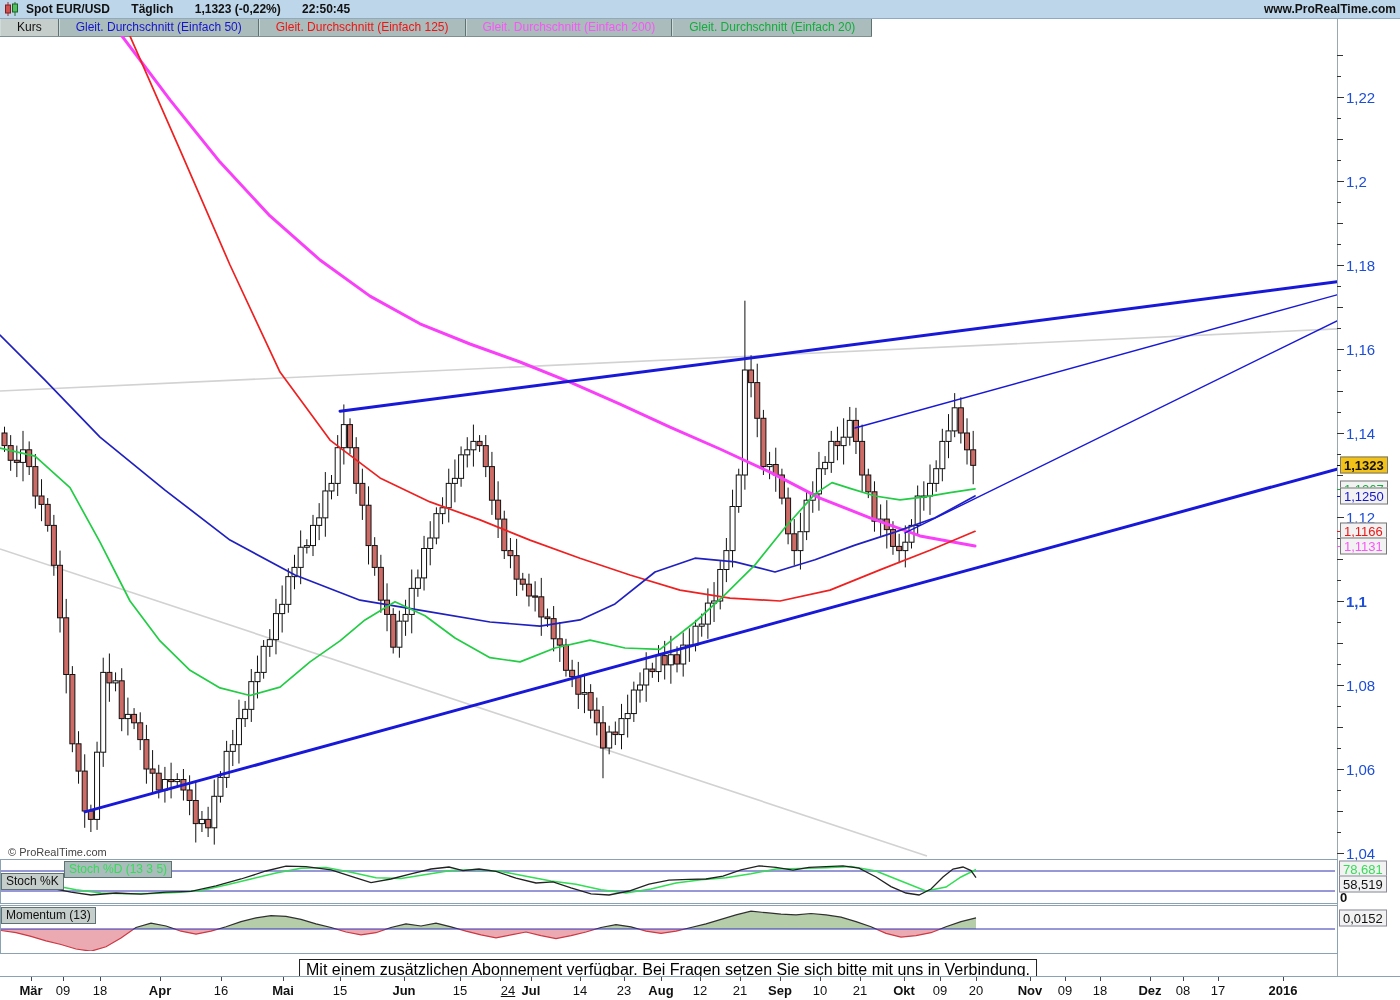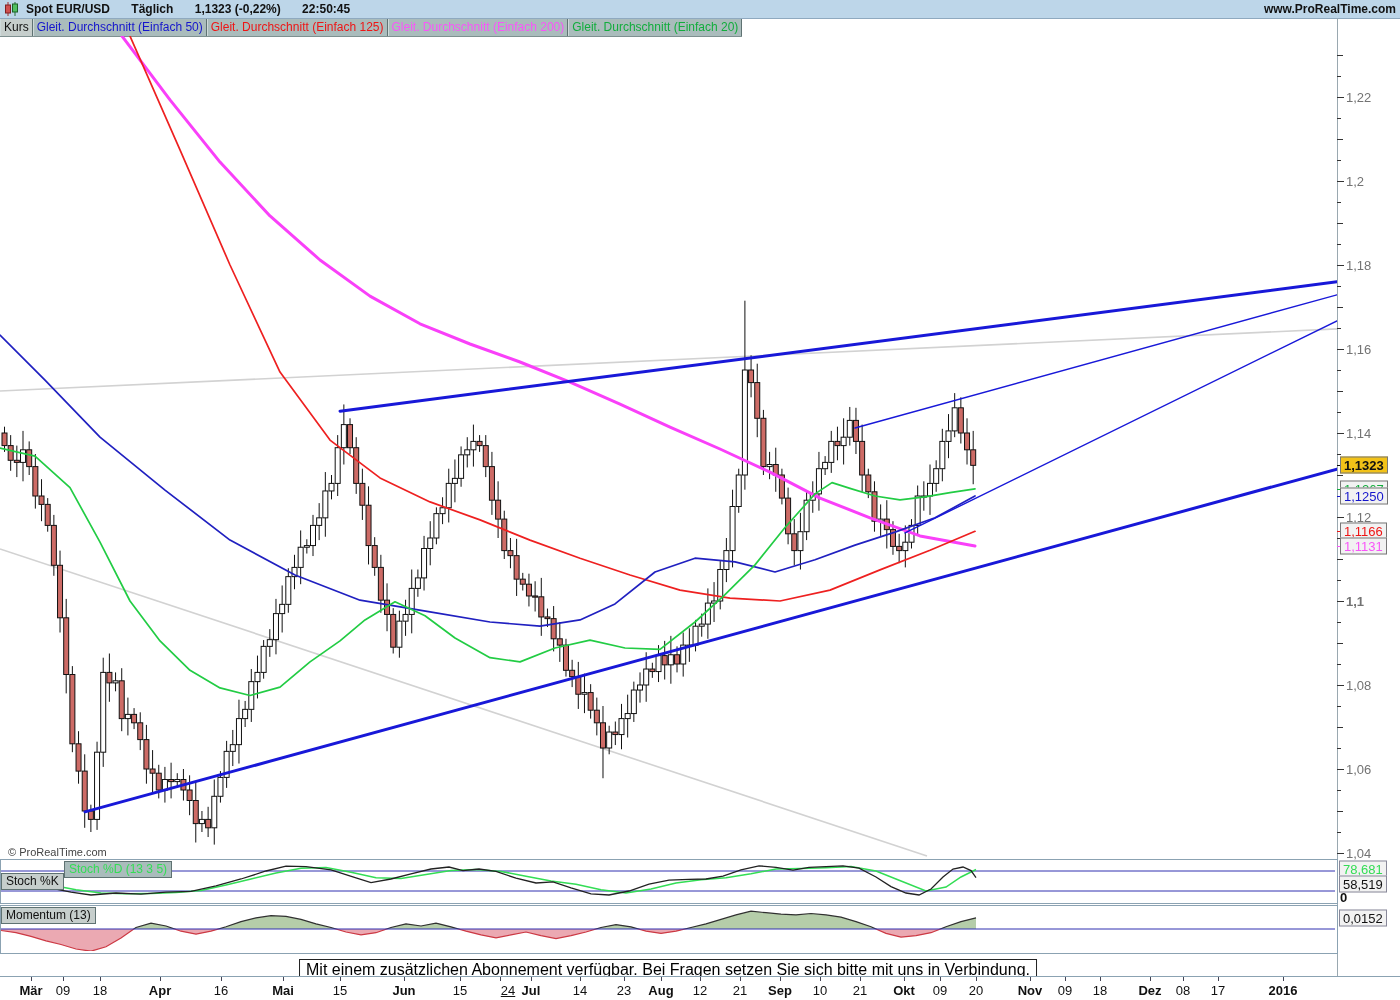--- a/index.html
+++ b/index.html
@@ -6,26 +6,26 @@
   #app{position:relative;width:1400px;height:1000px;font-family:"Liberation Sans",sans-serif;overflow:hidden;background:#fff;}
   .abs{position:absolute;}
   
   #topbar{left:0;top:0;width:1400px;height:18px;background:#bdd6e9;border-bottom:1px solid #8fa9bf;font-size:12px;font-weight:bold;color:#111;line-height:18px;white-space:nowrap;}
   #topbar .seg{margin-right:18px;}
   #site{position:absolute;right:4px;top:0;font-weight:bold;}
   #cicon{position:absolute;left:4px;top:2px;}
   #titlewrap{position:absolute;left:26px;top:0;}
   
   #legend{left:0;top:19px;height:17px;background:#aabcbc;border-bottom:1px solid #7e9090;display:flex;font-size:12px;line-height:16px;}
-  .lgbox{padding:0 3px;border-right:1px solid #5f7272;border-left:1px solid #cfdada;white-space:nowrap;}
+  .lgbox{padding:0 16px;border-right:1px solid #5f7272;border-left:1px solid #cfdada;white-space:nowrap;}
   .kurs{background:#c6cecc;color:#111;}
   
   .panelborder{border:1px solid #8ba2b2;background:#fff;}
   .vline{width:1px;background:#9aa8b0;}
-  .ylab{position:absolute;font-size:13px;color:#737373;transform:translateY(-50%);}
+  .ylab{position:absolute;font-size:15px;color:#1d4ed8;transform:translateY(-50%);}
   .tagbox{position:absolute;font-size:13px;border:1px solid #777;background:#f0f0f0;padding:0 3px;line-height:15px;transform:translateY(-50%);}
   .valbox{position:absolute;font-size:13px;border:1px solid #889;background:#f2f2f2;padding:0 3px;line-height:15px;transform:translateY(-50%);}
   .xlab{position:absolute;font-size:13px;color:#111;transform:translateX(-50%);top:6px;}
   .indlabel{position:absolute;font-size:12px;line-height:15px;background:#c6cecc;border:1px solid #5f7272;padding:0 4px;color:#111;white-space:nowrap;}
   .indlabel2{position:absolute;font-size:12px;line-height:15px;background:#aabcbc;border:1px solid #5f7272;padding:0 4px;white-space:nowrap;}
   #footnote{position:absolute;font-size:16px;border:1px solid #222;background:#fff;padding:1px 6px;white-space:nowrap;transform:translateX(-50%);}
   #copyright{position:absolute;font-size:11px;color:#444;background:rgba(255,255,255,.85);padding:0 3px;}
   #xaxis{left:0;top:976px;width:1400px;height:24px;background:#fff;border-top:1px solid #8ba2b2;}
   svg{display:block;}
 </style>

